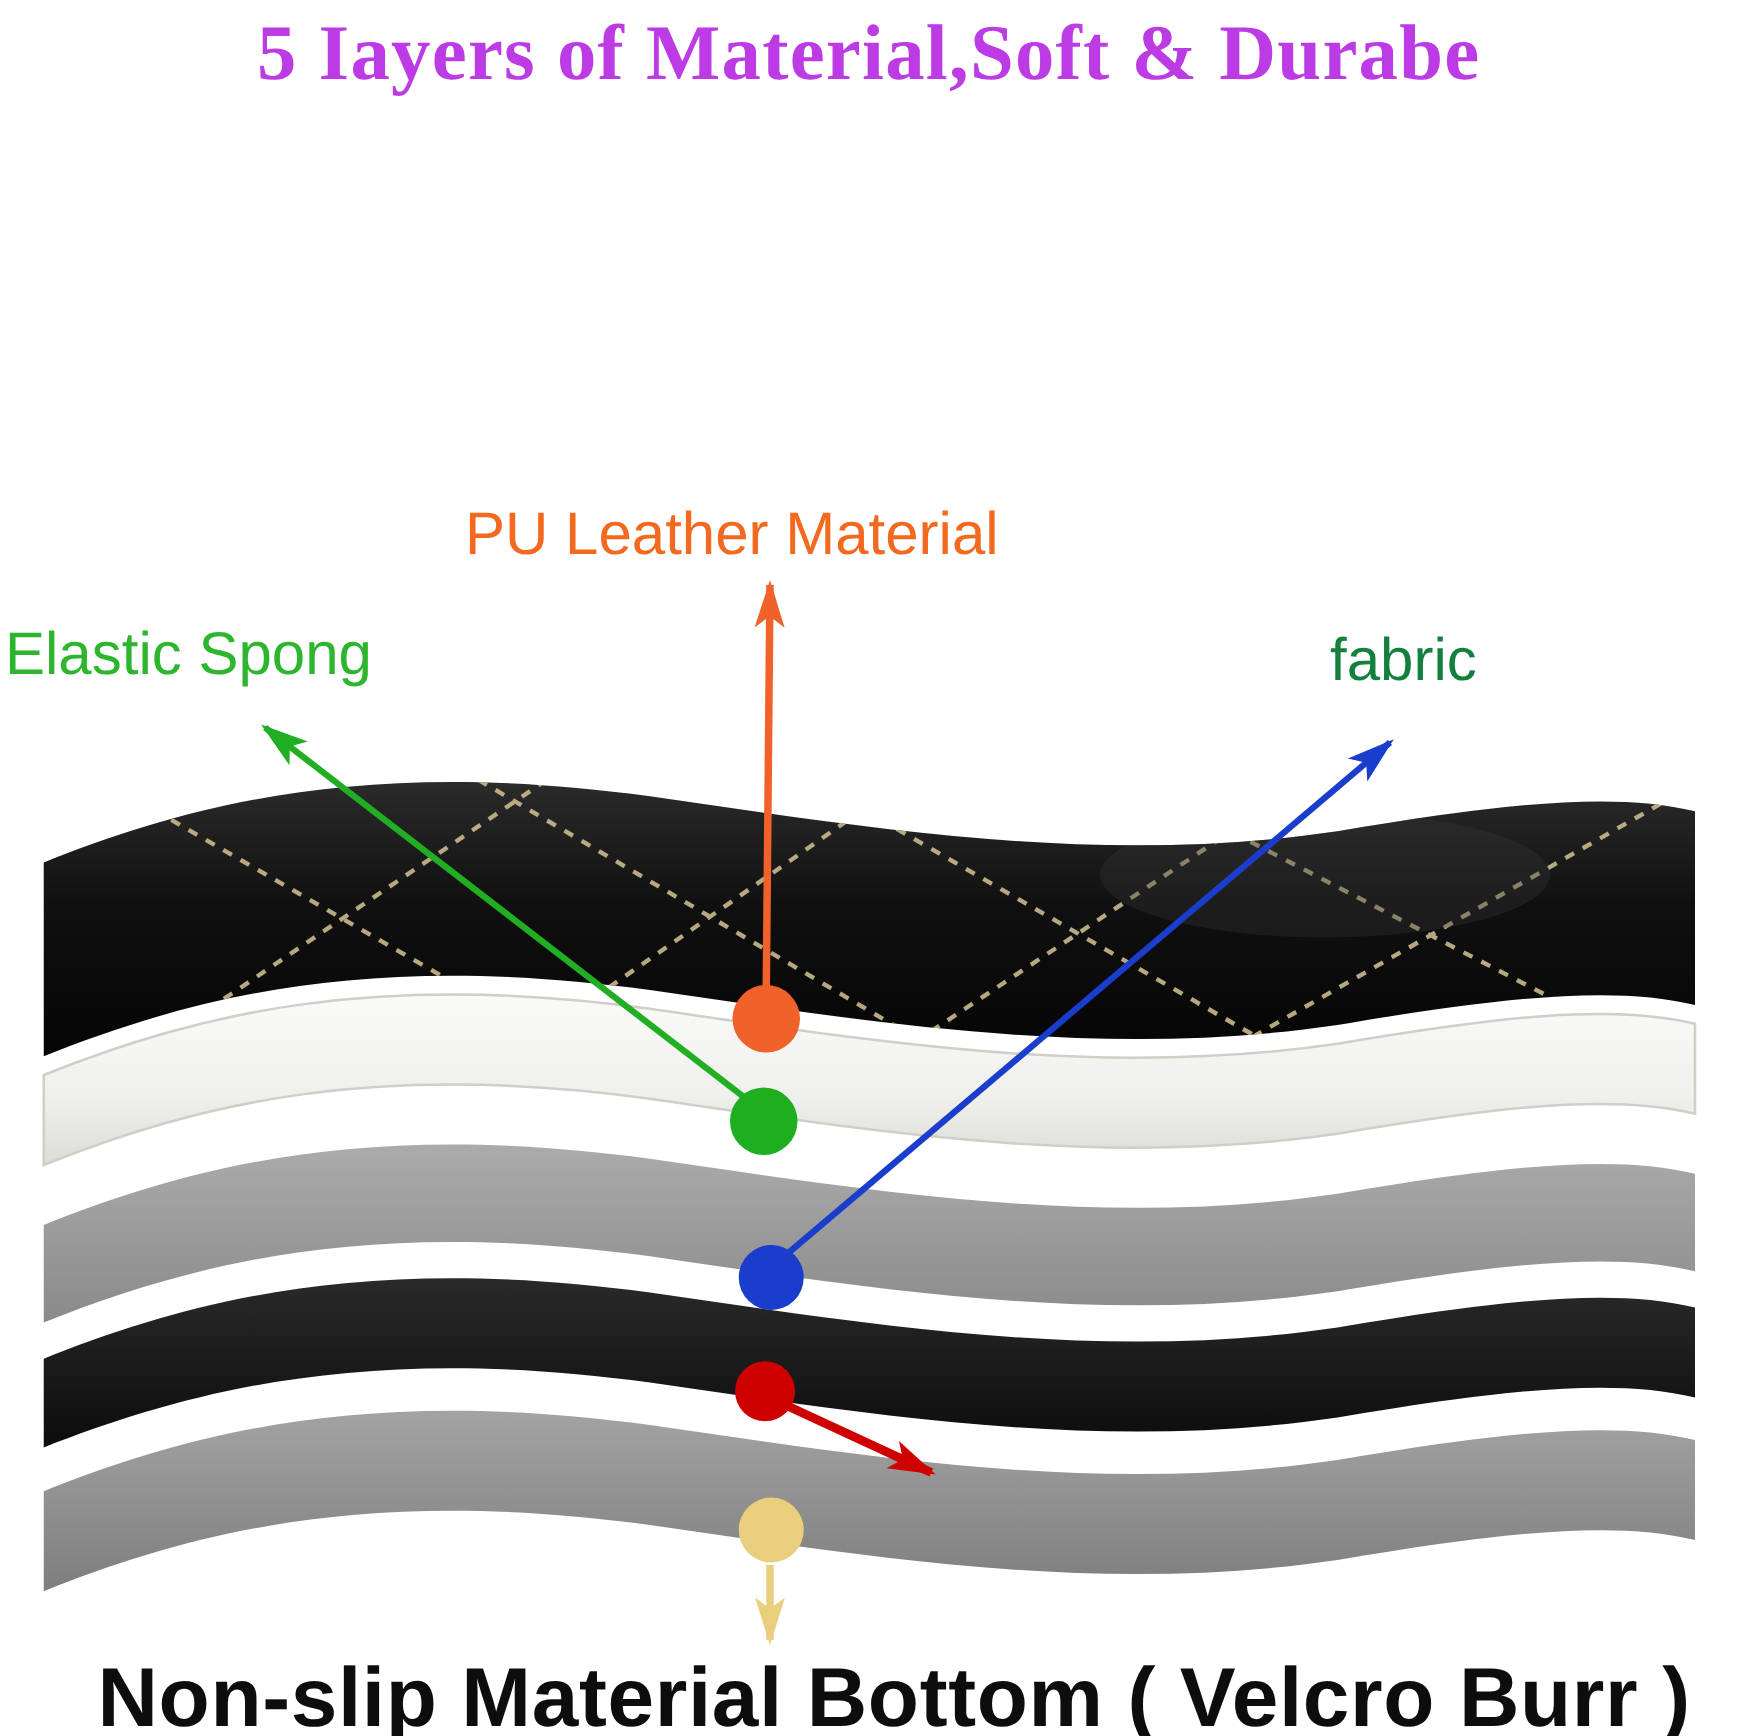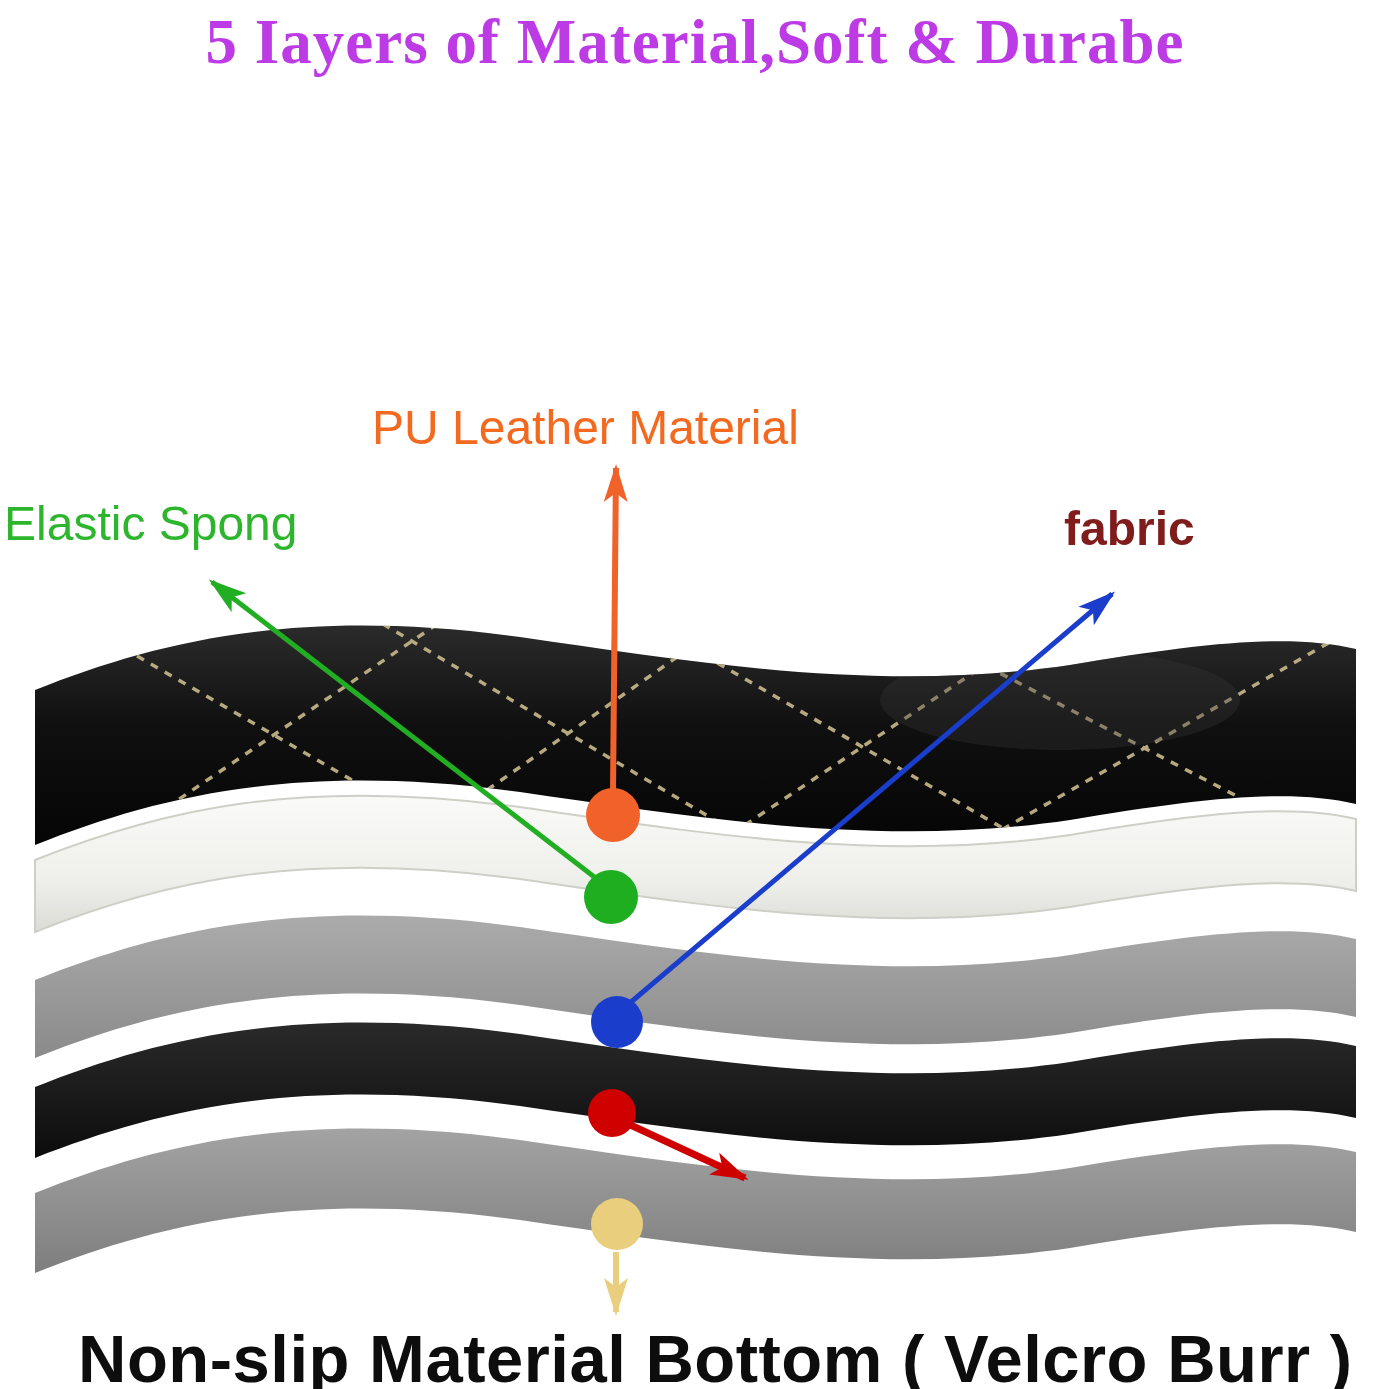--- a/index.html
+++ b/index.html
@@ -22,21 +22,21 @@
     white-space:nowrap;
   }
   .callout{
     position:absolute;
     font-size:48px;
     white-space:nowrap;
   }
   .lbl-pu{left:372px;top:400px;color:#f2691f;}
   .lbl-elastic{left:4px:top:498px;}
   .lbl-elastic{left:4px;top:496px;color:#2db52d;}
-  .lbl-fabric{left:1064px;top:501px;color:#7f1d1d;font-weight:bold;}
+  .lbl-fabric{left:1064px;top:501px;color:#15803d;}
   .lbl-xpe{left:753px;top:1154px;color:#e10000;font-size:45px;}
   .lbl-bottom{
     left:78px;top:1320px;color:#0d0d0d;
     font-size:67px;font-weight:bold;letter-spacing:0.5px;
   }
 </style>
 </head>
 <body>
 
 <div class="stage">

